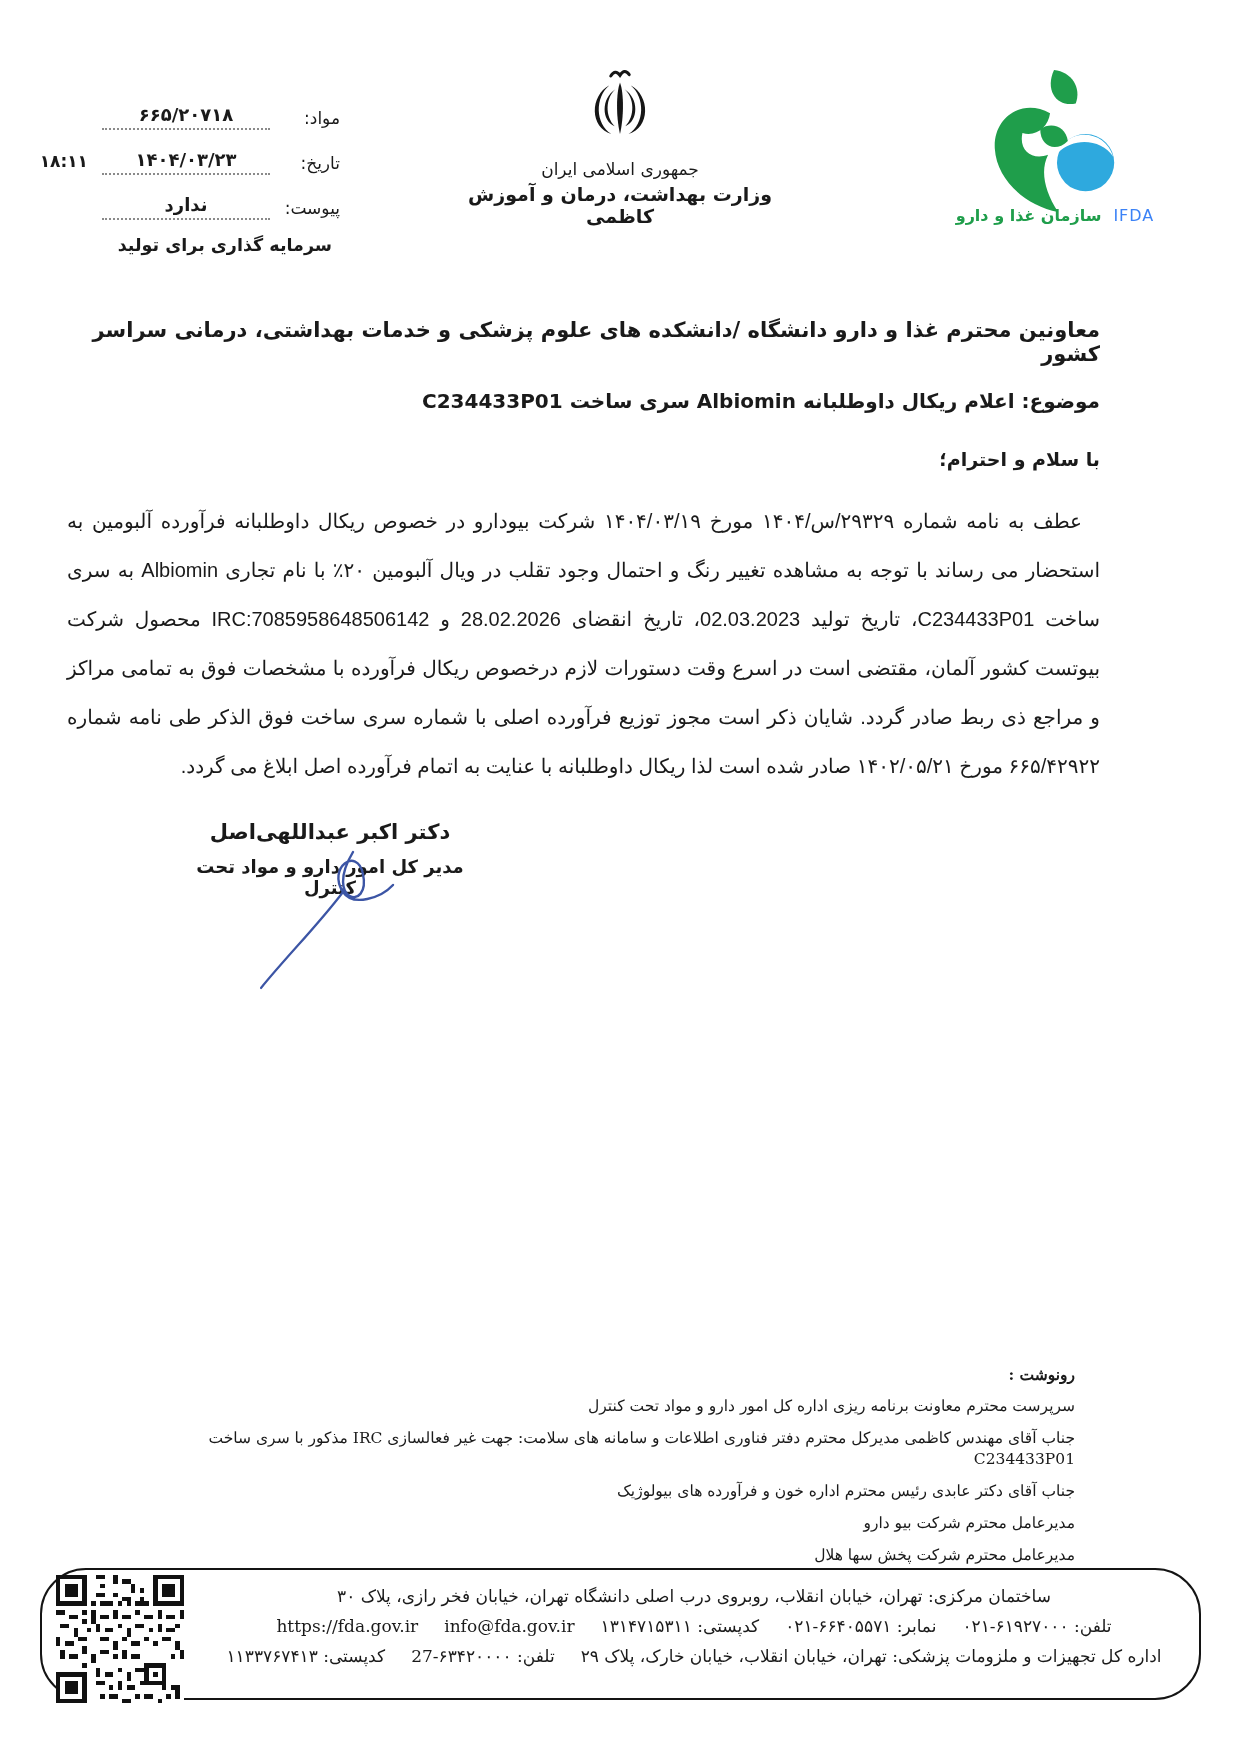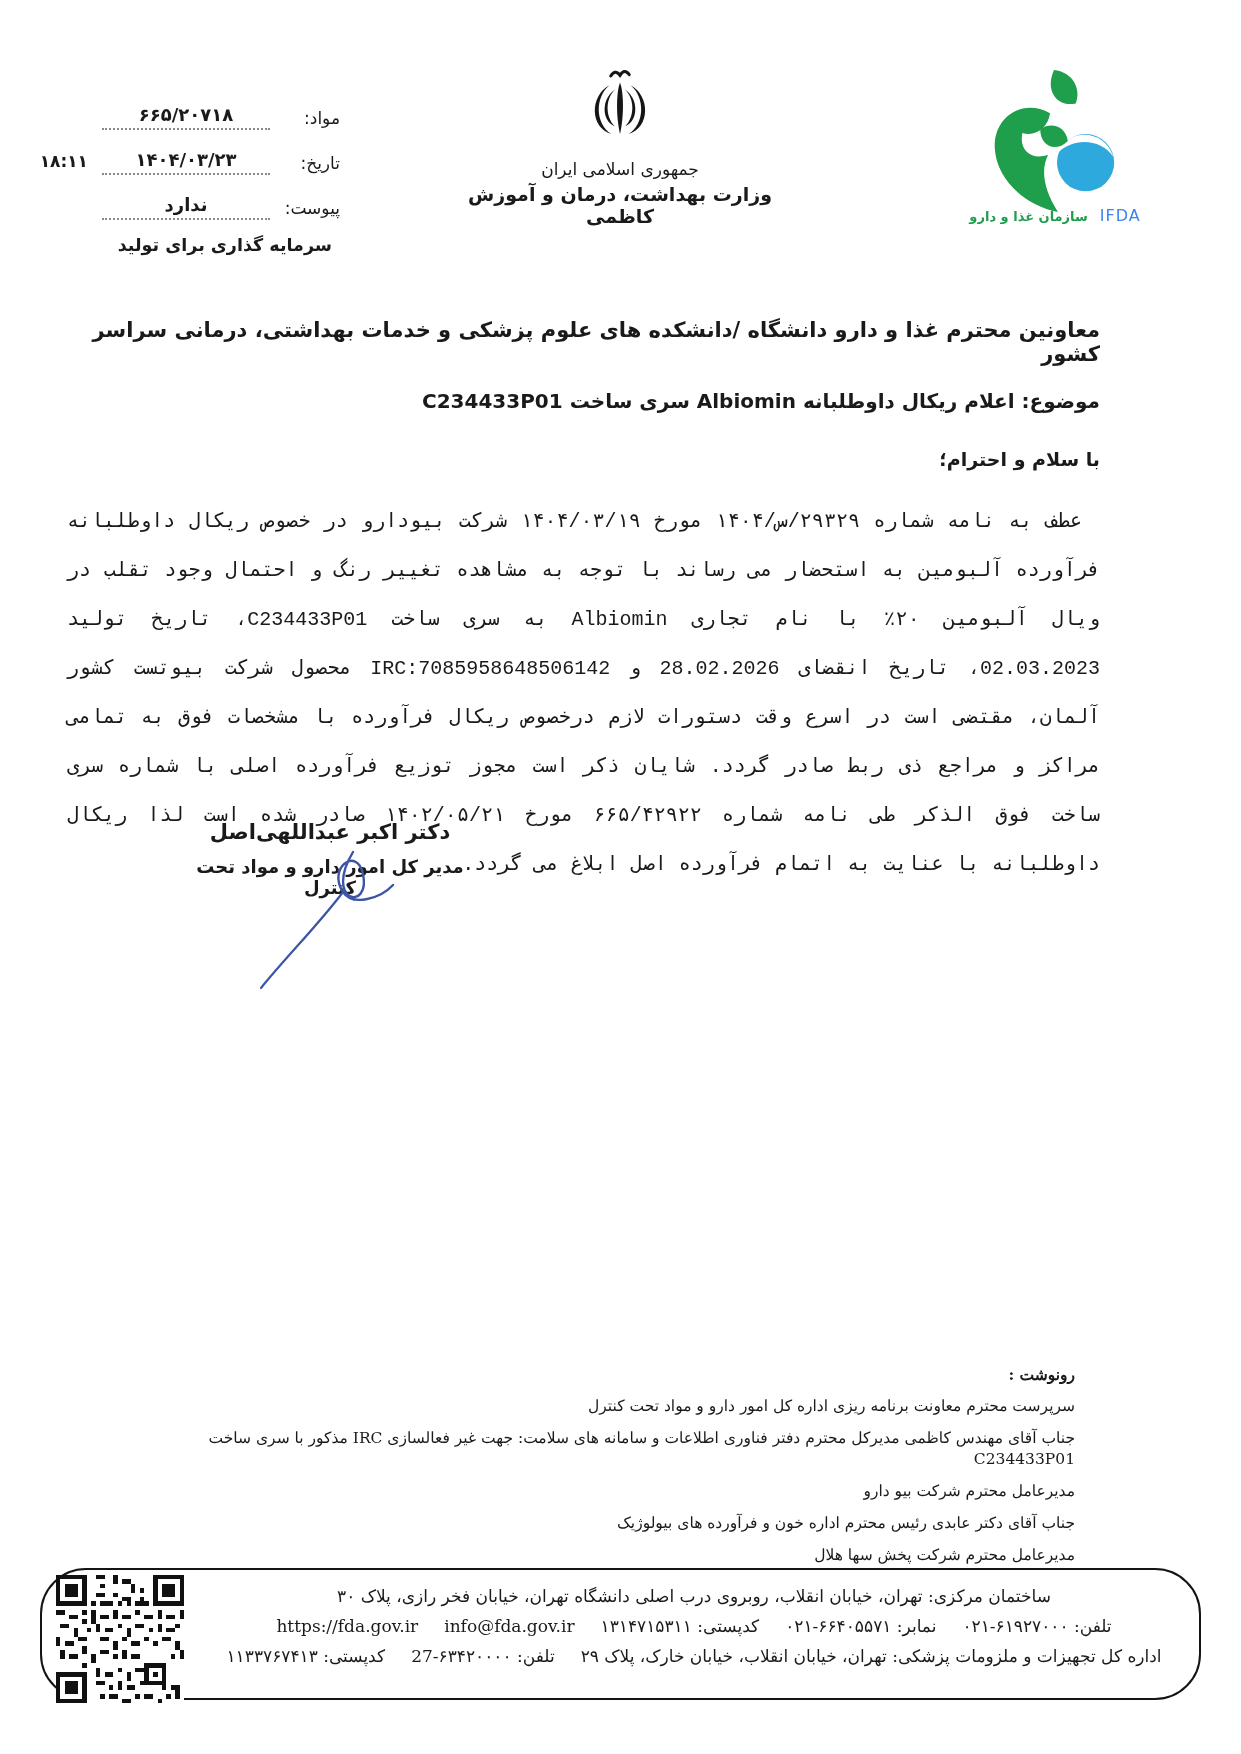--- a/index.html
+++ b/index.html
@@ -20,29 +20,29 @@
   .m-slogan { font-weight:bold; font-size:17.5px; text-align:right; padding-right:8px; margin-top:0px; }
   
   .emblem-wrap { position:absolute; top:66px; left:452px; width:336px; text-align:center; }
   .emblem-wrap svg { display:block; margin:0 auto; }
   .gov1 { font-size:17px; font-weight:normal; margin-top:3px; }
   .gov2 { font-size:19px; font-weight:bold; margin-top:4px; }
   
   .ifda { position:absolute; top:64px; left:950px; width:210px; text-align:center; }
   .ifda svg { display:block; margin:0 auto; }
   .ifda-captions { display:flex; direction:ltr; justify-content:center; align-items:baseline; gap:12px; margin-top:-6px; }
-  .org-fa { color:#1f9e4b; font-size:13px; font-weight:bold; }
+  .org-fa { color:#1f9e4b; font-size:16px; font-weight:bold; }
   .org-en { color:#3b82f6; font-size:16px; letter-spacing:1px; }
   
   .rtl-line { position:absolute; right:141px; left:67px; direction:rtl; text-align:right; }
   .recipient { top:318px; font-weight:bold; font-size:21px; }
   .subject   { top:389px; font-weight:bold; font-size:20px; }
   .salutation{ top:448px; font-weight:bold; font-size:19px; }
   .body-par  { top:497px; font-size:20px; line-height:49px; text-align:justify;
-               text-indent:18px; font-family:Liberation Mono, monospace; }
+               text-indent:18px; font-family:Liberation Sans, sans-serif; }
   
   .sign { position:absolute; top:820px; left:180px; width:300px; text-align:center; direction:rtl; }
   .sign-name { font-weight:bold; font-size:21px; }
   .sign-title { font-weight:bold; font-size:18px; margin-top:12px; }
   .scribble { position:absolute; top:18px; left:55px; width:200px; height:160px; pointer-events:none; }
   
   .cc { position:absolute; top:1364px; right:166px; left:105px; direction:rtl; text-align:right;
         font-size:15.5px; font-family:"DejaVu Serif", serif; }
   .cc > div { margin-bottom:11px; line-height:21px; }
   .cc-label { font-weight:bold; }
@@ -115,22 +115,22 @@
     <svg class="scribble" viewBox="0 0 200 160" aria-hidden="true">
       <path d="M118 14 C88 64 136 74 128 36 C122 8 92 30 108 54 C118 69 146 60 158 47" fill="none" stroke="#3c55a5" stroke-width="2.4" stroke-linecap="round"></path>
       <path d="M108 54 C84 86 52 118 26 150" fill="none" stroke="#3c55a5" stroke-width="2.2" stroke-linecap="round"></path>
     </svg>
   </div>
 
   <div class="cc">
     <div class="cc-label">رونوشت :</div>
     <div>سرپرست محترم معاونت برنامه ریزی اداره کل امور دارو و مواد تحت کنترل</div>
     <div>جناب آقای مهندس کاظمی مدیرکل محترم دفتر فناوری اطلاعات و سامانه های سلامت: جهت غیر فعالسازی IRC مذکور با سری ساخت C234433P01</div>
+    <div>جناب آقای دکتر عابدی رئیس محترم اداره خون و فرآورده های بیولوژیک</div>
     <div>مدیرعامل محترم شرکت بیو دارو</div>
-    <div>جناب آقای دکتر عابدی رئیس محترم اداره خون و فرآورده های بیولوژیک</div>
     <div>مدیرعامل محترم شرکت پخش سها هلال</div>
     <div>سرکار خانم تختا متصدی محترم امور دفتری</div>
   </div>
 
   <div class="footer-box"></div>
 
   <svg class="qr" viewBox="0 0 29 29" shape-rendering="crispEdges" aria-hidden="true">
     <rect x="0" y="0" width="29" height="29" fill="#fff"></rect>
     <g fill="#111">
       <path d="M0 0h7v7H0z M22 0h7v7h-7z M0 22h7v7H0z"></path>

